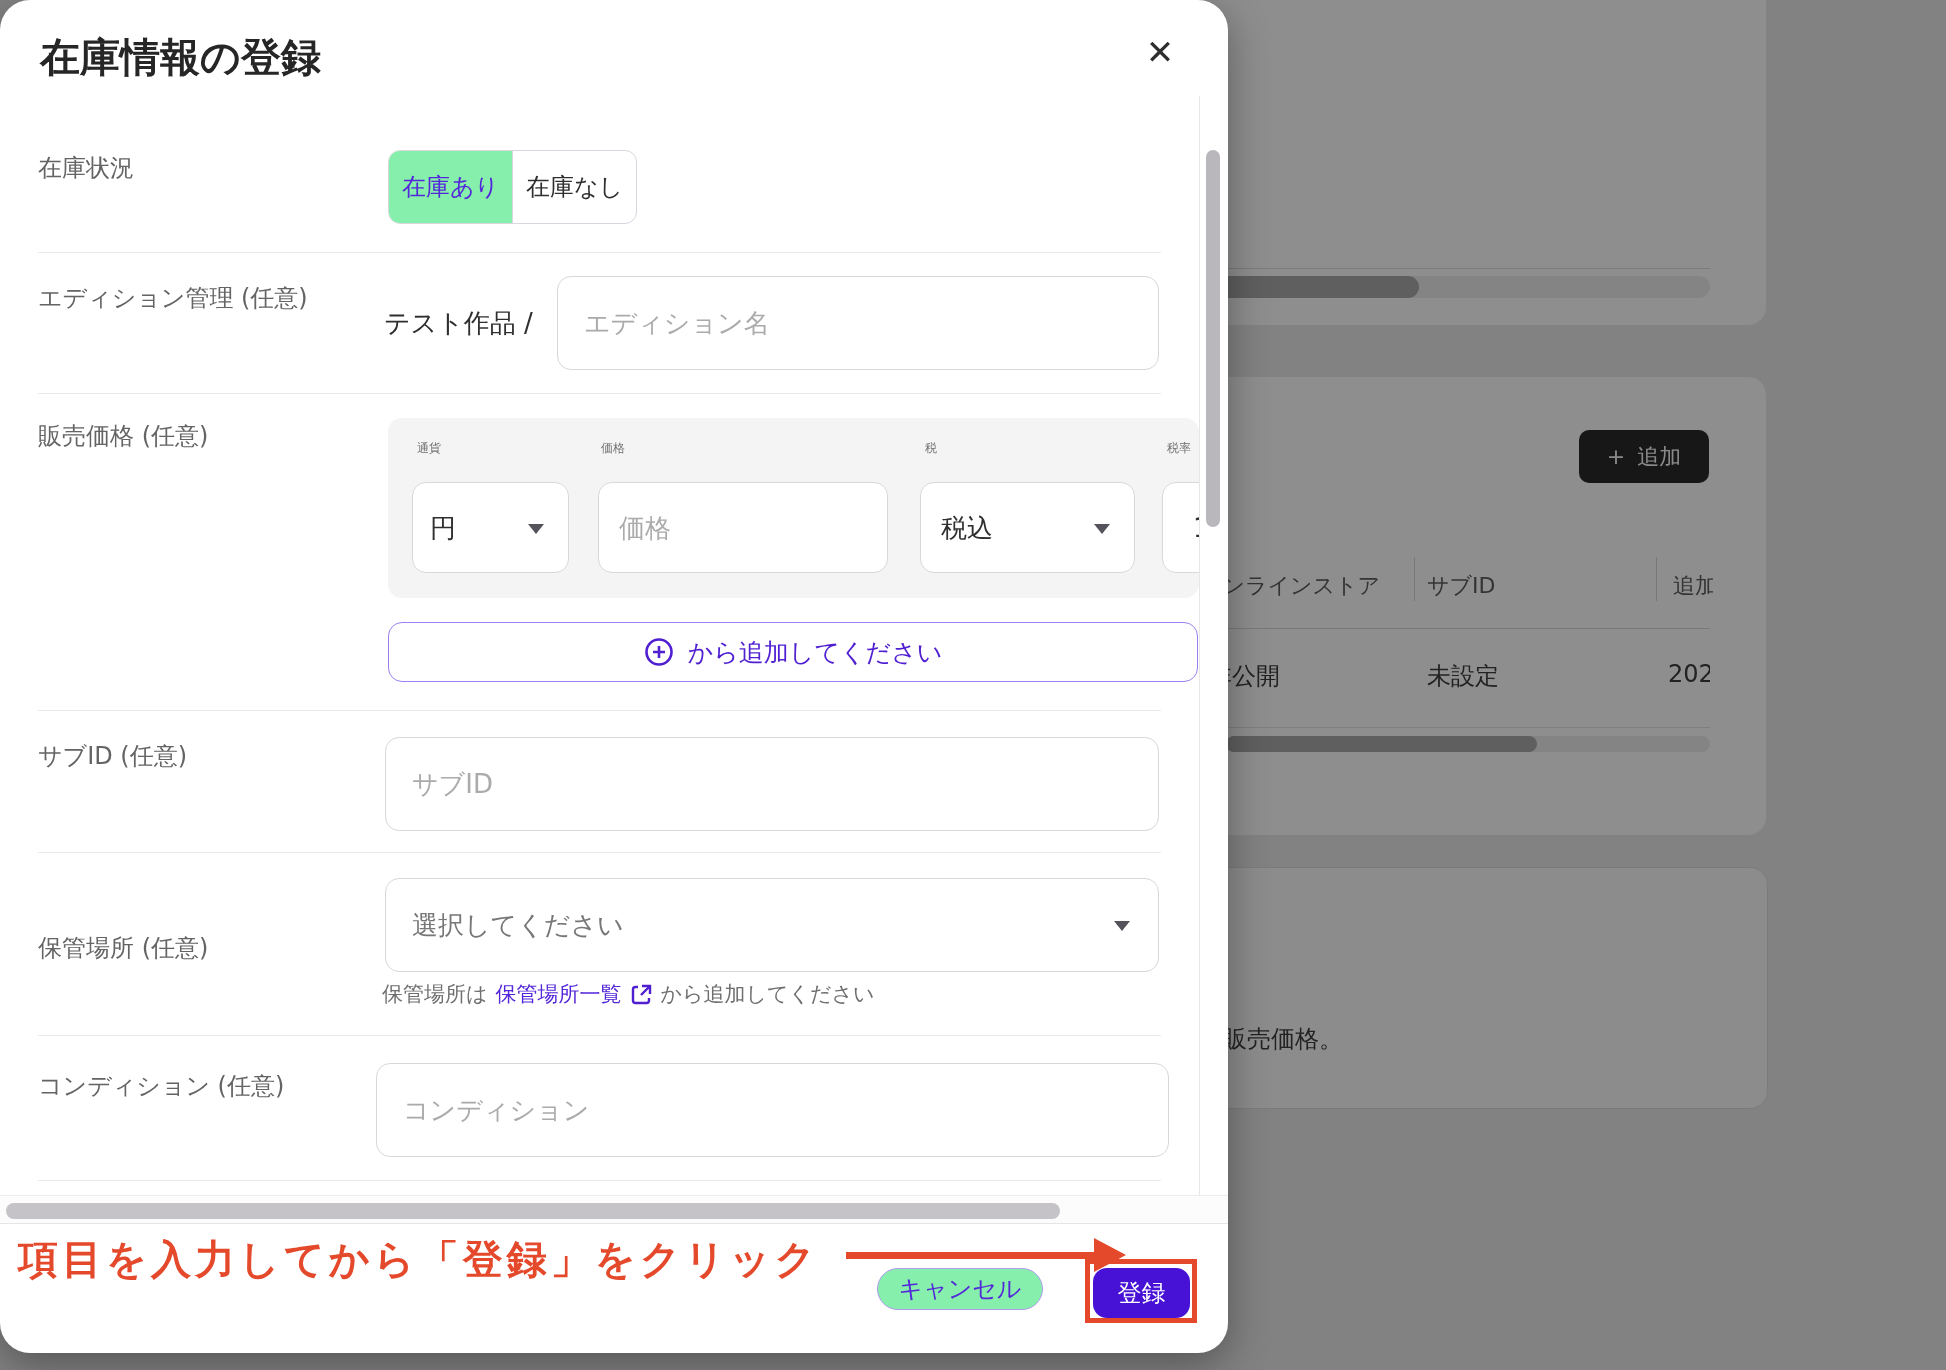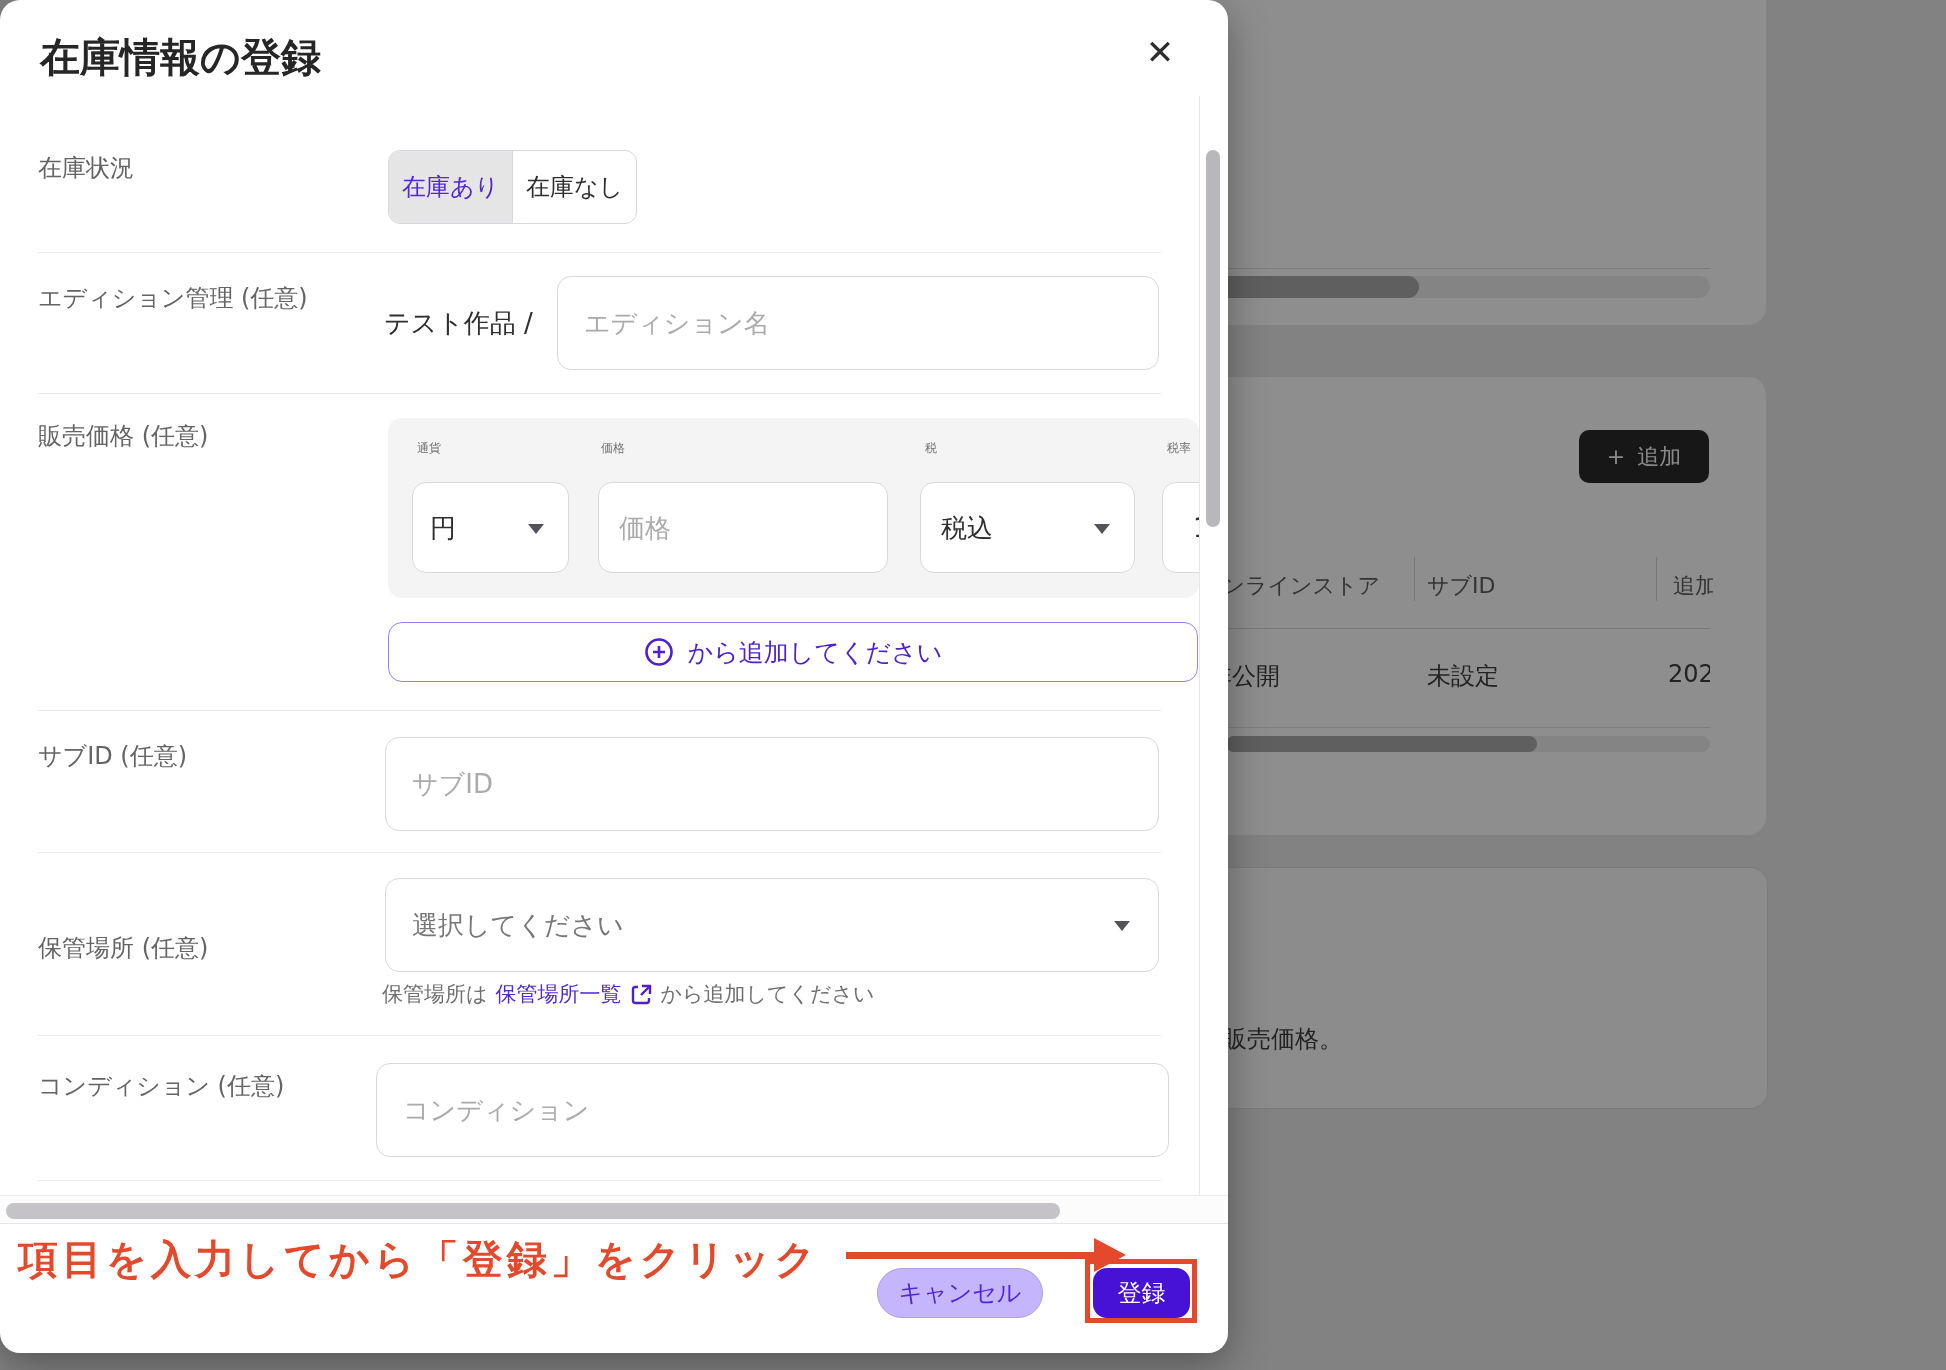--- a/index.html
+++ b/index.html
@@ -19,32 +19,32 @@
   #bg-add-btn{position:absolute;left:1399px;top:53px;width:130px;height:53px;background:#1f1f1f;
     border-radius:10px;color:#f7f7f7;display:flex;align-items:center;justify-content:center;gap:12px;
     font-size:22px;}
   .bg-head{position:absolute;top:194px;font-size:22px;color:#555;white-space:nowrap;}
   .bg-cell{position:absolute;top:283px;font-size:24px;color:#333;white-space:nowrap;}
   .vline{position:absolute;top:180px;width:1px;height:44px;background:#d5d5d5;}
   #p3-text{position:absolute;left:1042px;top:155px;font-size:24px;color:#333;white-space:nowrap;}
   
   #overlay{position:absolute;left:0;top:0;width:1946px;height:1370px;background:rgba(15,15,15,0.47);}
   
-  #modal{position:absolute;left:0;top:0;width:1228px;height:1353px;background:#fff;border-radius:20px;
+  #modal{position:absolute;left:0;top:0;width:1228px;height:1353px;background:#fff;border-radius:30px;
     box-shadow:0 12px 40px rgba(0,0,0,.35);overflow:hidden;}
   #modal-title{position:absolute;left:40px;top:30px;font-size:40px;font-weight:700;color:#262626;}
   #modal-close{position:absolute;left:1136px;top:28px;width:48px;height:48px;display:flex;
     align-items:center;justify-content:center;font-size:34px;color:#2e2e2e;cursor:pointer;}
   .row-label{position:absolute;left:38px;font-size:24px;color:#646464;white-space:nowrap;}
   .divider{position:absolute;left:38px;width:1123px;height:1px;background:#eaeaea;}
   
   #stock-toggle{position:absolute;left:388px;top:150px;width:247px;height:72px;border:1px solid #d8d6de;
     border-radius:12px;display:flex;overflow:hidden;background:#fff;}
   .seg{flex:1;display:flex;align-items:center;justify-content:center;font-size:24px;cursor:pointer;}
-  .seg.on{background:#e5e5e5;color:#5326d9;}
+  .seg.on{background:#86efac;color:#5326d9;}
   .seg.off{color:#2f2f2f;border-left:1px solid #d8d6de;text-align:center;}
   
   .field{position:absolute;background:#fff;border:1.5px solid #d8d8dc;border-radius:14px;}
   .ph{position:absolute;left:26px;top:50%;transform:translateY(-50%);font-size:26px;color:#ababab;white-space:nowrap;}
   .val{position:absolute;left:26px;top:50%;transform:translateY(-50%);font-size:26px;color:#2f2f2f;white-space:nowrap;}
   .caret{position:absolute;right:24px;top:50%;margin-top:-4px;width:0;height:0;
     border-left:8px solid transparent;border-right:8px solid transparent;border-top:10px solid #56525c;}
   #edition-prefix{position:absolute;left:384px;top:306px;font-size:26px;color:#2f2f2f;white-space:nowrap;text-align:center;}
   
   #price-panel{position:absolute;left:388px;top:418px;width:811px;height:180px;background:#f4f4f5;
@@ -66,22 +66,22 @@
   #h-zone{position:absolute;left:0;top:1196px;width:1228px;height:27px;background:#fcfcfc;}
   #h-thumb{position:absolute;left:6px;top:7px;width:1054px;height:16px;border-radius:8px;background:#c5c3c7;}
   
   #footer-line{position:absolute;left:0;top:1223px;width:1228px;height:1px;background:#e5e5e5;}
   #annotation{position:absolute;left:18px;top:1232px;font-size:40px;font-weight:800;letter-spacing:4px;
     color:#e5492c;white-space:nowrap;}
   #arrow-line{position:absolute;left:846px;top:1252px;width:252px;height:7px;background:#e5492c;}
   #arrow-head{position:absolute;left:1094px;top:1238px;width:0;height:0;
     border-top:17px solid transparent;border-bottom:17px solid transparent;border-left:32px solid #e5492c;}
   #red-rect{position:absolute;left:1085px;top:1259px;width:102px;height:54px;border:5px solid #e5492c;}
-  #cancel-btn{position:absolute;left:877px;top:1268px;width:166px;height:50px;border:1.5px solid #b19bee;
-    border-radius:26px;background:#c4b5fd;color:#5326d9;font-size:24px;display:flex;align-items:center;
+  #cancel-btn{position:absolute;left:877px;top:1268px;width:166px;height:42px;border:1.5px solid #b19bee;
+    border-radius:26px;background:#86efac;color:#5326d9;font-size:24px;display:flex;align-items:center;
     justify-content:center;cursor:pointer;box-sizing:border-box;}
   #submit-btn{position:absolute;left:1093px;top:1268px;width:97px;height:50px;border-radius:14px;
     background:#4711d6;color:#fff;font-size:24px;display:flex;align-items:center;justify-content:center;cursor:pointer;}
   .clip{overflow:hidden;white-space:nowrap;}
   svg{display:block;}
 </style>
 </head>
 <body>
 
 <div id="bg-panel1" class="bg-panel">

